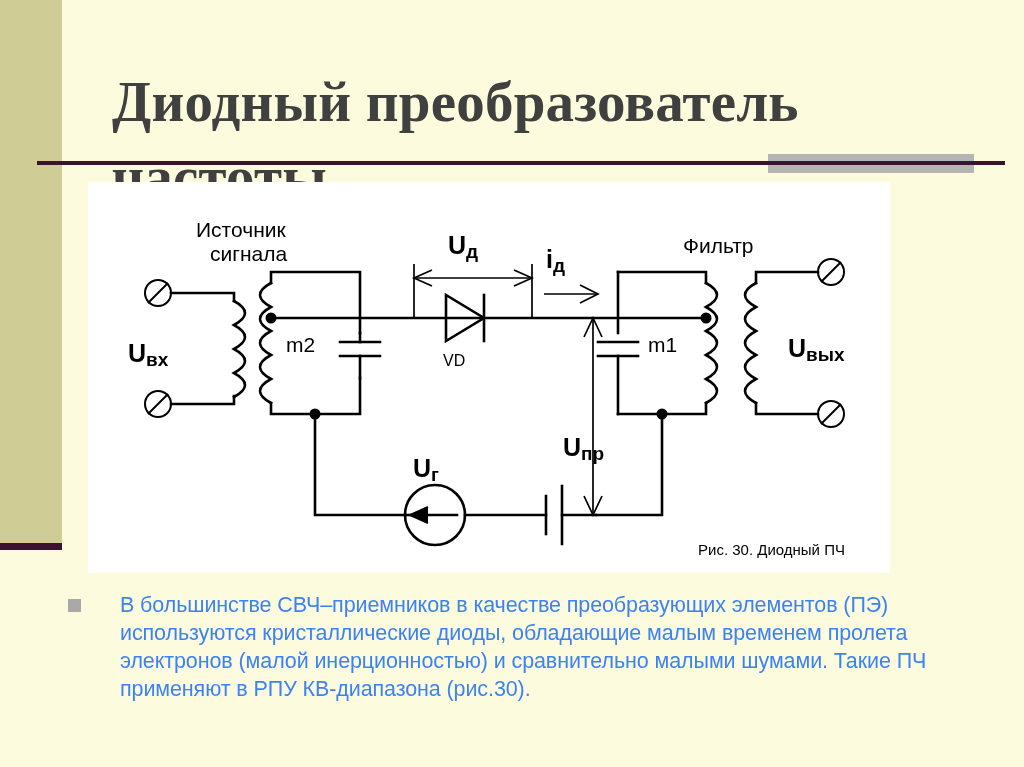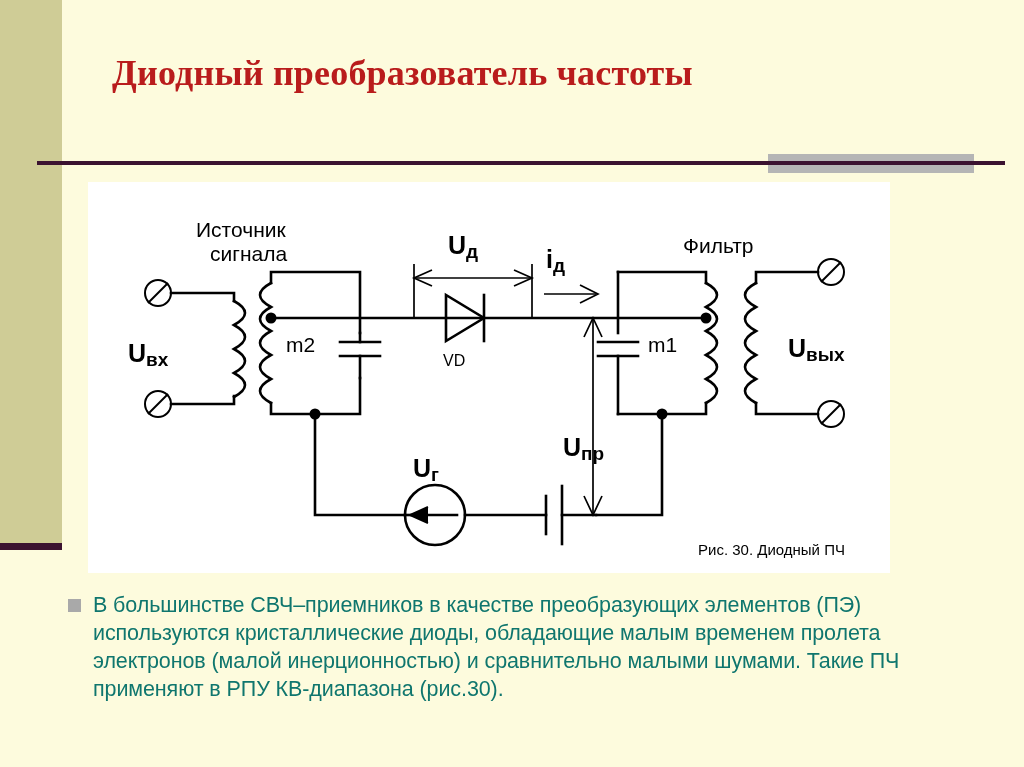--- a/index.html
+++ b/index.html
@@ -34,23 +34,23 @@
   }
 
   
   #title {
     position: absolute;
     left: 112px;
     top: 26px;
     width: 800px;
     font-family: "Liberation Serif", serif;
     font-weight: bold;
-    font-size: 36px;
+    font-size: 57px;
     line-height: 1.32;
-    color: #b91c1c;
+    color: #404040;
     letter-spacing: 0.2px;
   }
 
   
   #header-rule {
     position: absolute;
     left: 37px;
     top: 161px;
     width: 968px;
     height: 4px;
@@ -129,24 +129,24 @@
     align-items: flex-start;
   }
   #body-bullet {
     width: 13px;
     height: 13px;
     background: #a9a9a9;
     flex: 0 0 auto;
     margin-top: 7px;
   }
   #body-text {
-    margin-left: 12px;
+    margin-left: 39px;
     font-size: 21.5px;
     line-height: 1.30;
-    color: #0f766e;
+    color: #3b82f6;
     letter-spacing: -0.1px;
   }
 </style>
 </head>
 <body>
 
 <div id="left-band"></div>
 <div id="left-band-rule"></div>
 
 <h1 id="title">Диодный преобразователь частоты</h1>

